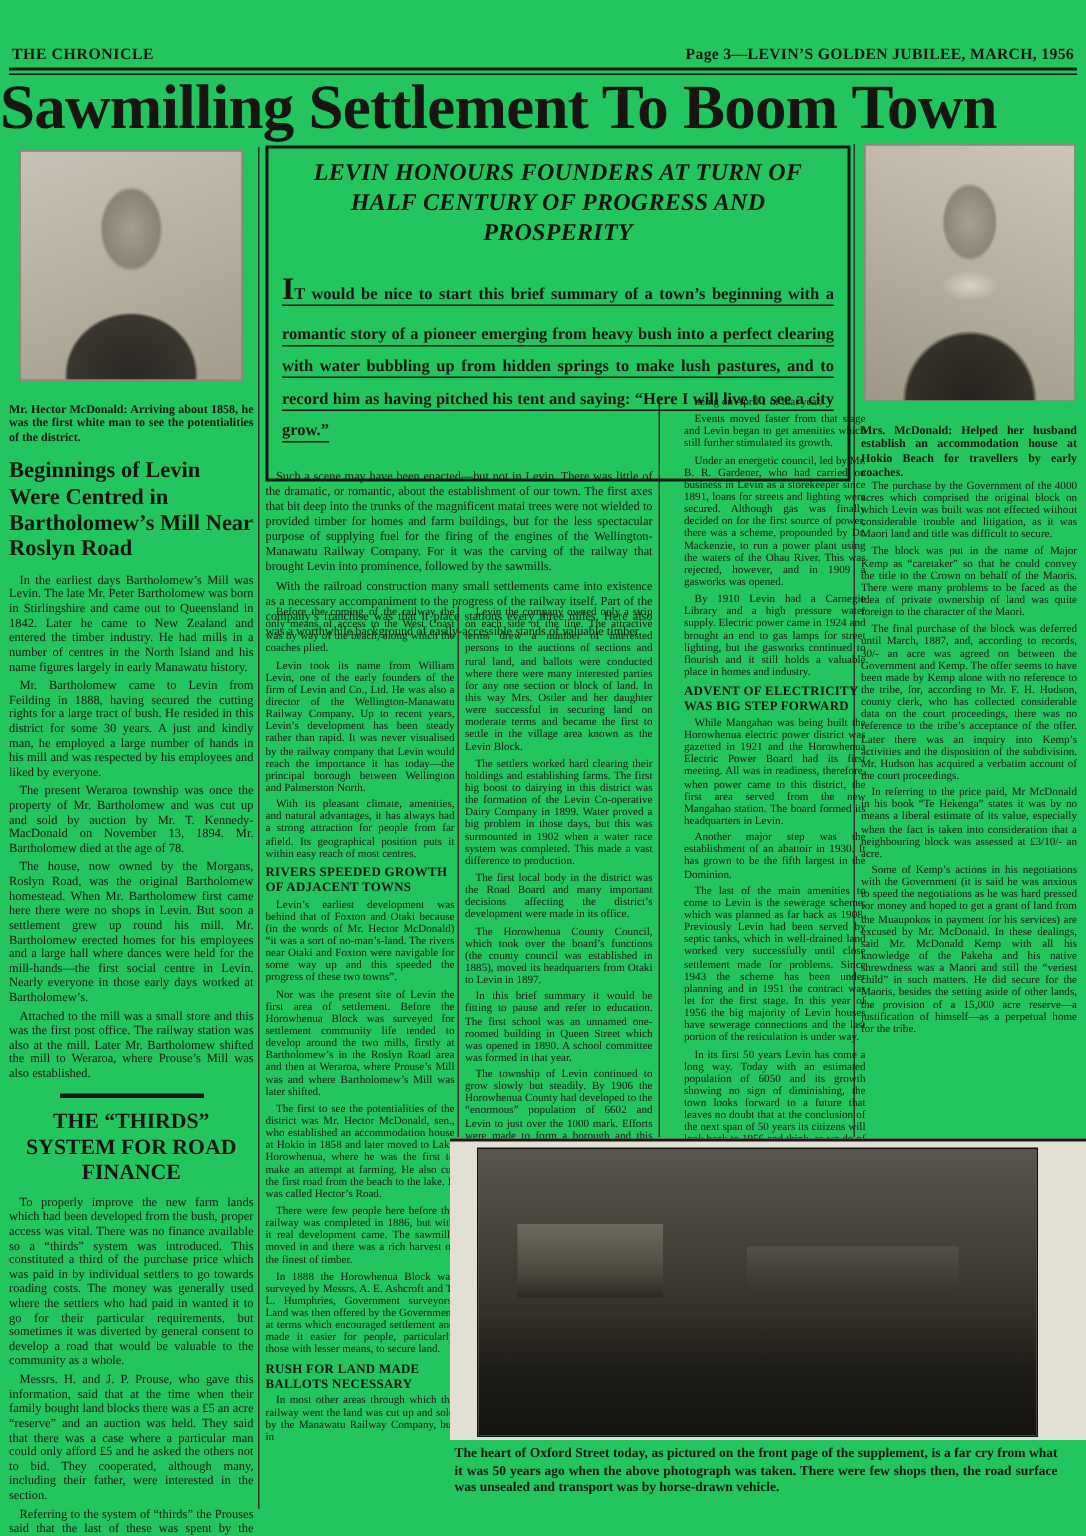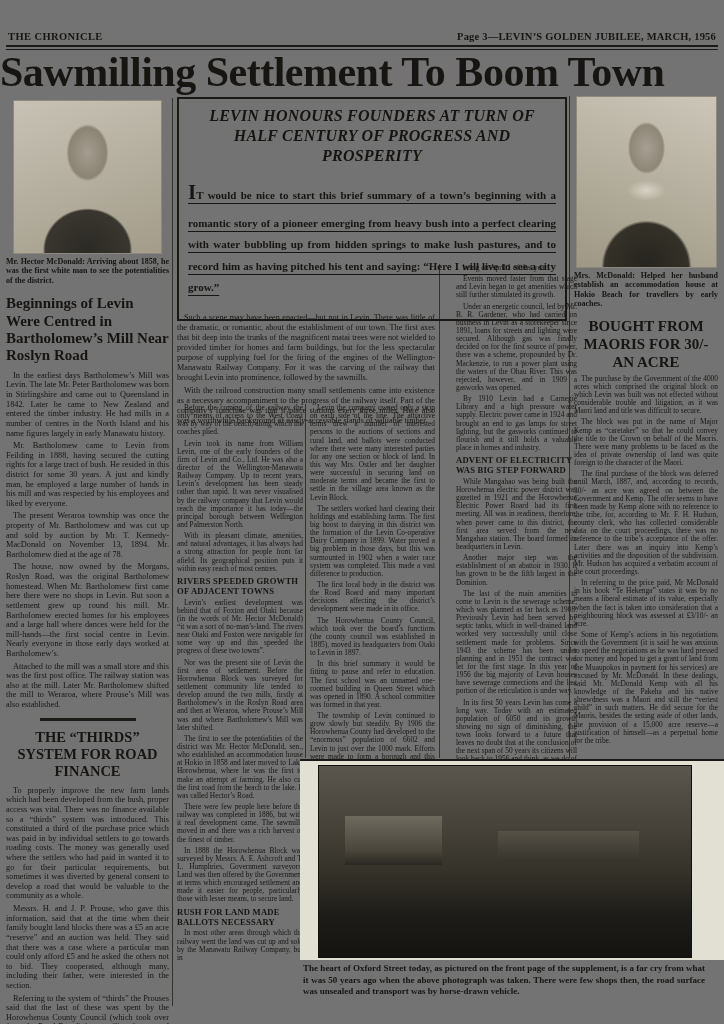--- a/index.html
+++ b/index.html
@@ -1,19 +1,19 @@
 <!DOCTYPE html>
 <html><head>
 <meta charset="utf-8">
 <style>
   html,body{margin:0;padding:0;}
   .page{position:relative;width:724px;height:1024px;overflow:hidden;color:#171512;
     font-family:"Liberation Serif",serif;
     background:radial-gradient(ellipse at 50% 40%, #f0ede5 0%, #e9e6dc 65%, #ded bd0 100%);
-    background-color:#737373;}
+    background-color:#22c55e;}
   .mh-left{position:absolute;left:8px;top:31px;font-size:10.5px;font-weight:bold;letter-spacing:.4px;}
   .mh-right{position:absolute;right:8px;top:31px;font-size:10.5px;font-weight:bold;letter-spacing:.2px;}
   .masthead-rule{position:absolute;left:6px;right:6px;top:45px;height:2px;border-top:2px solid #1c1a17;border-bottom:1px solid #1c1a17;}
   .headline{position:absolute;left:0;width:724px;top:51px;margin:0;text-align:left;
     font-size:42px;font-weight:bold;letter-spacing:-.5px;line-height:1;font-family:"Liberation Serif",serif;}
 
   .vr{position:absolute;width:1px;background:#35322c;}
   #vr1{left:172px;top:98px;height:908px;}
   #vr2{left:305px;top:404px;height:354px;}
   #vr3{left:439px;top:264px;height:494px;}
@@ -39,21 +39,21 @@
     background:
       radial-gradient(ellipse 34px 46px at 50% 34%, #a49d90 0%, #8b8474 55%, rgba(0,0,0,0) 62%),
       radial-gradient(ellipse 62px 58px at 50% 98%, #2c2a25 0%, #39362f 68%, rgba(0,0,0,0) 72%),
       linear-gradient(160deg,#c7c2b5 0%,#b3ad9d 55%,#a39c8a 100%);}
   .portrait-f{width:139px;height:170px;margin:0 auto;
     background:
       radial-gradient(ellipse 30px 42px at 50% 30%, #a79f92 0%, #8e8677 55%, rgba(0,0,0,0) 62%),
       radial-gradient(ellipse 26px 14px at 50% 55%, #d8d3c6 0%, rgba(0,0,0,0) 75%),
       radial-gradient(ellipse 60px 62px at 50% 100%, #26241f 0%, #343128 70%, rgba(0,0,0,0) 75%),
       linear-gradient(200deg,#cbc6b8 0%,#b0aa99 60%,#9e9785 100%);}
-  .caption{font-size:8px;font-weight:bold;line-height:1.18;text-align:justify;margin:3px 0 0;}
+  .caption{font-size:8px;font-weight:bold;line-height:1.18;text-align:justify;margin:14px 0 0;}
 
   .wide-intro{position:absolute;left:177px;top:268px;width:258px;font-size:8.2px;line-height:1.22;margin-top:45px;}
   .col2{left:177px;top:404px;width:126px;font-size:7.4px;line-height:1.1;}
   .col3{left:310px;top:404px;width:125px;font-size:7.4px;line-height:1.1;}
   .col4{left:456px;top:264px;width:121px;font-size:7.4px;line-height:1.1;}
   .col5{left:574px;top:96px;width:144px;font-size:7.4px;line-height:1.1;}
   .col5 .display-head{font-size:15px;margin:8px 0 4px;}
 
   .street-strip{position:absolute;left:300px;top:759px;width:424px;height:199px;border-top:2px solid #1b1916;background:#e2dfd3;}
   .street-img{position:absolute;left:18px;top:4px;width:372px;height:191px;border:1px solid #111;
@@ -137,21 +137,20 @@
       <h3 class="subhead">ADVENT OF ELECTRICITY WAS BIG STEP FORWARD</h3>
       <p class="para">While Mangahao was being built the Horowhenua electric power district was gazetted in 1921 and the Horowhenua Electric Power Board had its first meeting.  All was in readiness, therefore, when power came to this district, the first area served from the new Mangahao station. The board formed its headquarters in Levin.</p>
       <p class="para">Another major step was the establishment of an abattoir in 1930. It has grown to be the fifth largest in the Dominion.</p>
       <p class="para">The last of the main amenities to come to Levin is the sewerage scheme, which was planned as far back as 1908.  Previously Levin had been served by septic tanks, which in well-drained land worked very successfully until close settlement made for problems.  Since 1943 the scheme has been under planning and in 1951 the contract was let for the first stage.  In this year of 1956 the big majority of Levin houses have sewerage connections and the last portion of the reticulation is under way.</p>
       <p class="para">In its first 50 years Levin has come a long way.  Today with an estimated population of 6050 and its growth showing no sign of diminishing, the town looks forward to a future that leaves no doubt that at the conclusion of the next span of 50 years its citizens will look back to 1956 and think, as we do of the days of 1906 and before: “Could these things really have been?”</p>
     </div>
 
   <div class="col col5">
     <div class="photo portrait-f"></div>
     <p class="caption">Mrs. McDonald: Helped her husband establish an accommodation house at Hokio Beach for travellers by early coaches.</p>
-    <h2 class="display-head">BOUGHT FROM MAORIS FOR 30/- AN ACRE</h2>
     <div>
         <p class="para">The purchase by the Government of the 4000 acres which comprised the original block on which Levin was built was not effected without considerable trouble and litigation, as it was Maori land and title was difficult to secure.</p>
         <p class="para">The block was put in the name of Major Kemp as “caretaker” so that he could convey the title to the Crown on behalf of the Maoris. There were many problems to be faced as the idea of private ownership of land was quite foreign to the character of the Maori.</p>
         <p class="para">The final purchase of the block was deferred until March, 1887, and, according to records, 30/- an acre was agreed on between the Government and Kemp.  The offer seems to have been made by Kemp alone with no reference to the tribe, for, according to Mr. F. H. Hudson, county clerk, who has collected considerable data on the court proceedings, there was no reference to the tribe’s acceptance of the offer. Later there was an inquiry into Kemp’s activities and the disposition of the subdivision.  Mr. Hudson has acquired a verbatim account of the court proceedings.</p>
         <p class="para">In referring to the price paid, Mr McDonald in his book “Te Hekenga” states it was by no means a liberal estimate of its value, especially when the fact is taken into consideration that a neighbouring block was assessed at £3/10/- an acre.</p>
         <p class="para">Some of Kemp’s actions in his negotiations with the Government (it is said he was anxious to speed the negotiations as he was hard pressed for money and hoped to get a grant of land from the Muaupokos in payment for his services) are excused by Mr. McDonald.  In these dealings, said Mr. McDonald Kemp with all his knowledge of the Pakeha and his native shrewdness was a Maori and still the “veriest child” in such matters.  He did secure for the Maoris, besides the setting aside of other lands, the provision of a 15,000 acre reserve—a justification of himself—as a perpetual home for the tribe.</p>
       </div>
   </div>
 
   <div class="street-strip">

